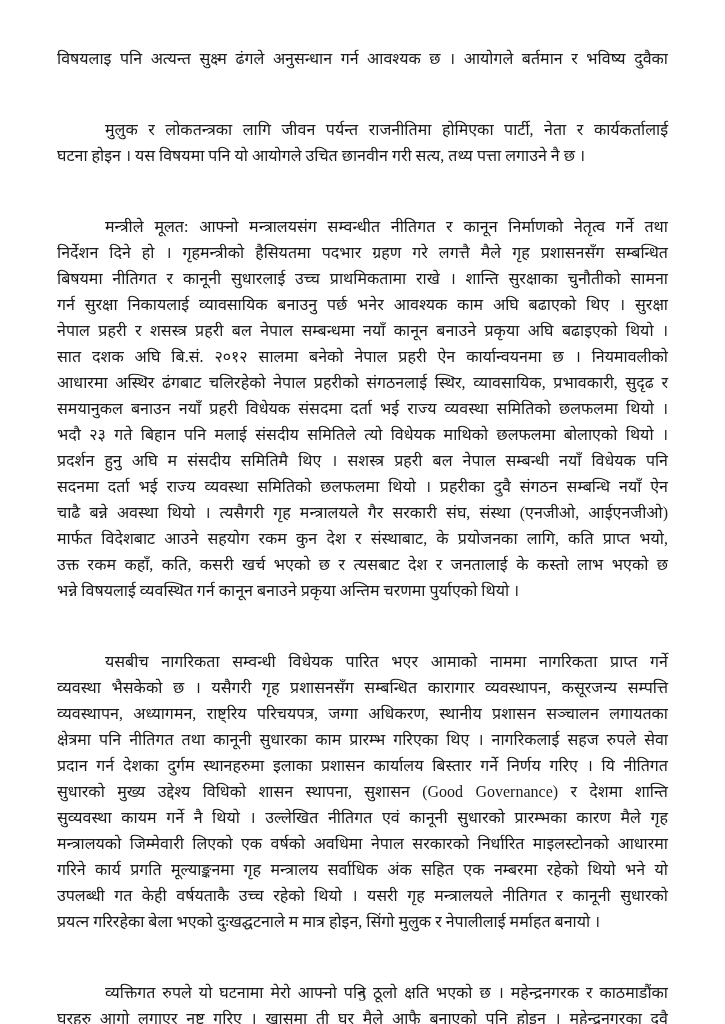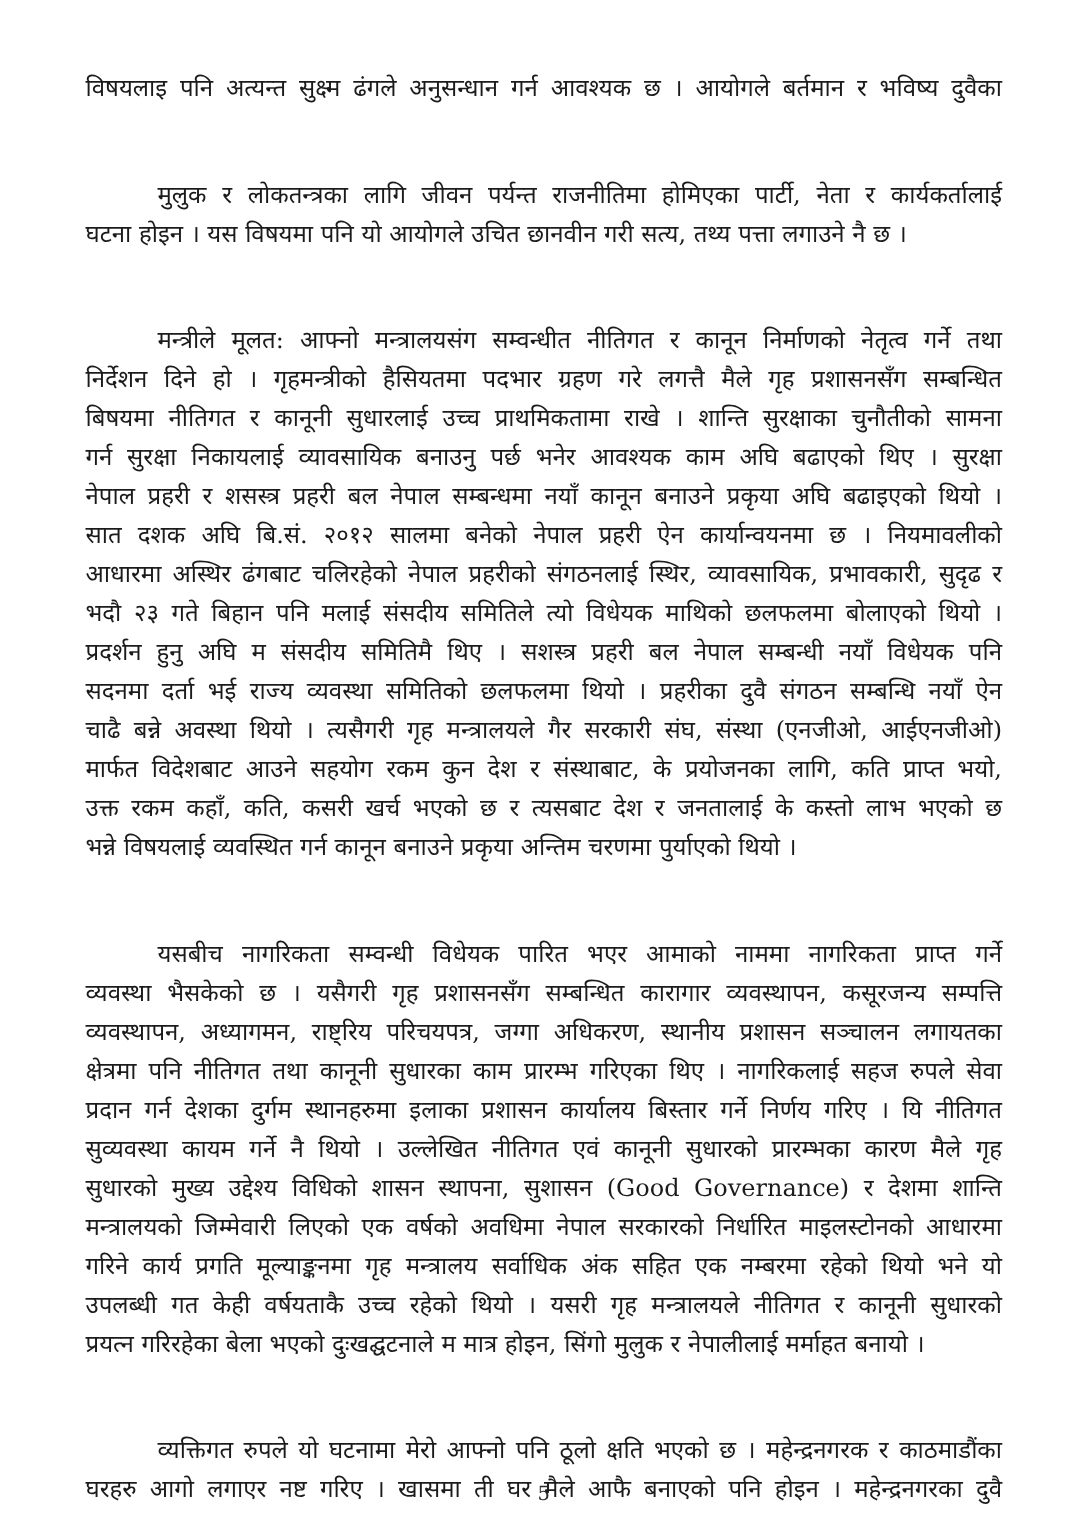--- a/index.html
+++ b/index.html
@@ -22,20 +22,21 @@
     overflow: hidden;
   }
   .para {
     margin: 0 0 13px 0;
     padding: 0;
   }
   .ln {
     display: block;
     text-align: justify;
     white-space: normal;
+    font-family: Liberation Serif, serif;
   }
   .ln.j  { text-align-last: justify; }
   .ln.e  { text-align-last: left; }
   .ln.ind { text-indent: 48px; margin-top: 45px; }
   .page-number {
     position: absolute;
     left: 0;
     right: 0;
     top: 984px;
     text-align: center;
@@ -58,37 +59,38 @@
   </p>
 
   <p class="para">
     <span class="ln j ind">मन्त्रीले मूलत: आफ्नो मन्त्रालयसंग सम्वन्धीत नीतिगत र कानून निर्माणको नेतृत्व गर्ने तथा</span>
     <span class="ln j">निर्देशन दिने हो । गृहमन्त्रीको हैसियतमा पदभार ग्रहण गरे लगत्तै मैले गृह प्रशासनसँग सम्बन्धित</span>
     <span class="ln j">बिषयमा नीतिगत र कानूनी सुधारलाई उच्च प्राथमिकतामा राखे । शान्ति सुरक्षाका चुनौतीको सामना</span>
     <span class="ln j">गर्न सुरक्षा निकायलाई व्यावसायिक बनाउनु पर्छ भनेर आवश्यक काम अघि बढाएको थिए । सुरक्षा</span>
     <span class="ln j">नेपाल प्रहरी र शसस्त्र प्रहरी बल नेपाल सम्बन्धमा नयाँ कानून बनाउने प्रकृया अघि बढाइएको थियो ।</span>
     <span class="ln j">सात दशक अघि बि.सं. २०१२ सालमा बनेको नेपाल प्रहरी ऐन कार्यान्वयनमा छ । नियमावलीको</span>
     <span class="ln j">आधारमा अस्थिर ढंगबाट चलिरहेको नेपाल प्रहरीको संगठनलाई स्थिर, व्यावसायिक, प्रभावकारी, सुदृढ र</span>
+    <span class="ln j">समयानुकल बनाउन नयाँ प्रहरी विधेयक संसदमा दर्ता भई राज्य व्यवस्था समितिको छलफलमा थियो ।</span>
     <span class="ln j">भदौ २३ गते बिहान पनि मलाई संसदीय समितिले त्यो विधेयक माथिको छलफलमा बोलाएको थियो ।</span>
     <span class="ln j">प्रदर्शन हुनु अघि म संसदीय समितिमै थिए । सशस्त्र प्रहरी बल नेपाल सम्बन्धी नयाँ विधेयक पनि</span>
     <span class="ln j">सदनमा दर्ता भई राज्य व्यवस्था समितिको छलफलमा थियो । प्रहरीका दुवै संगठन सम्बन्धि नयाँ ऐन</span>
     <span class="ln j">चाढै बन्ने अवस्था थियो । त्यसैगरी गृह मन्त्रालयले गैर सरकारी संघ, संस्था (एनजीओ, आईएनजीओ)</span>
     <span class="ln j">मार्फत विदेशबाट आउने सहयोग रकम कुन देश र संस्थाबाट, के प्रयोजनका लागि, कति प्राप्त भयो,</span>
     <span class="ln j">उक्त रकम कहाँ, कति, कसरी खर्च भएको छ र त्यसबाट देश र जनतालाई के कस्तो लाभ भएको छ</span>
     <span class="ln e">भन्ने विषयलाई व्यवस्थित गर्न कानून बनाउने प्रकृया अन्तिम चरणमा पुर्याएको थियो ।</span>
   </p>
 
   <p class="para">
     <span class="ln j ind">यसबीच नागरिकता सम्वन्धी विधेयक पारित भएर आमाको नाममा नागरिकता प्राप्त गर्ने</span>
     <span class="ln j">व्यवस्था भैसकेको छ । यसैगरी गृह प्रशासनसँग सम्बन्धित कारागार व्यवस्थापन, कसूरजन्य सम्पत्ति</span>
     <span class="ln j">व्यवस्थापन, अध्यागमन, राष्ट्रिय परिचयपत्र, जग्गा अधिकरण, स्थानीय प्रशासन सञ्चालन लगायतका</span>
     <span class="ln j">क्षेत्रमा पनि नीतिगत तथा कानूनी सुधारका काम प्रारम्भ गरिएका थिए । नागरिकलाई सहज रुपले सेवा</span>
     <span class="ln j">प्रदान गर्न देशका दुर्गम स्थानहरुमा इलाका प्रशासन कार्यालय बिस्तार गर्ने निर्णय गरिए । यि नीतिगत</span>
+    <span class="ln j">सुधारको मुख्य उद्देश्य विधिको शासन स्थापना, सुशासन (Good Governance) र देशमा शान्ति</span>
     <span class="ln j">सुव्यवस्था कायम गर्ने नै थियो । उल्लेखित नीतिगत एवं कानूनी सुधारको प्रारम्भका कारण मैले गृह</span>
-    <span class="ln j">सुधारको मुख्य उद्देश्य विधिको शासन स्थापना, सुशासन (Good Governance) र देशमा शान्ति</span>
     <span class="ln j">मन्त्रालयको जिम्मेवारी लिएको एक वर्षको अवधिमा नेपाल सरकारको निर्धारित माइलस्टोनको आधारमा</span>
     <span class="ln j">गरिने कार्य प्रगति मूल्याङ्कनमा गृह मन्त्रालय सर्वाधिक अंक सहित एक नम्बरमा रहेको थियो भने यो</span>
     <span class="ln j">उपलब्धी गत केही वर्षयताकै उच्च रहेको थियो । यसरी गृह मन्त्रालयले नीतिगत र कानूनी सुधारको</span>
     <span class="ln e">प्रयत्न गरिरहेका बेला भएको दुःखद्घटनाले म मात्र होइन, सिंगो मुलुक र नेपालीलाई मर्माहत बनायो ।</span>
   </p>
 
   <p class="para">
     <span class="ln j ind">व्यक्तिगत रुपले यो घटनामा मेरो आफ्नो पनि ठूलो क्षति भएको छ । महेन्द्रनगरक र काठमाडौंका</span>
     <span class="ln j">घरहरु आगो लगाएर नष्ट गरिए । खासमा ती घर मैले आफै बनाएको पनि होइन । महेन्द्रनगरका दुवै</span>
   </p>

